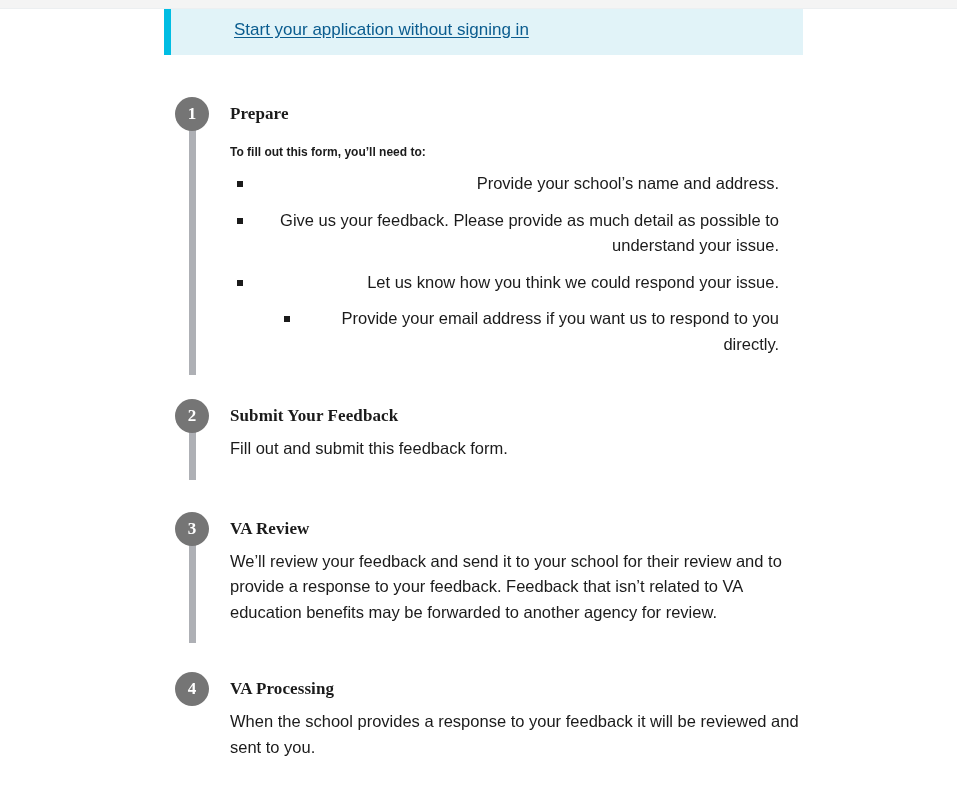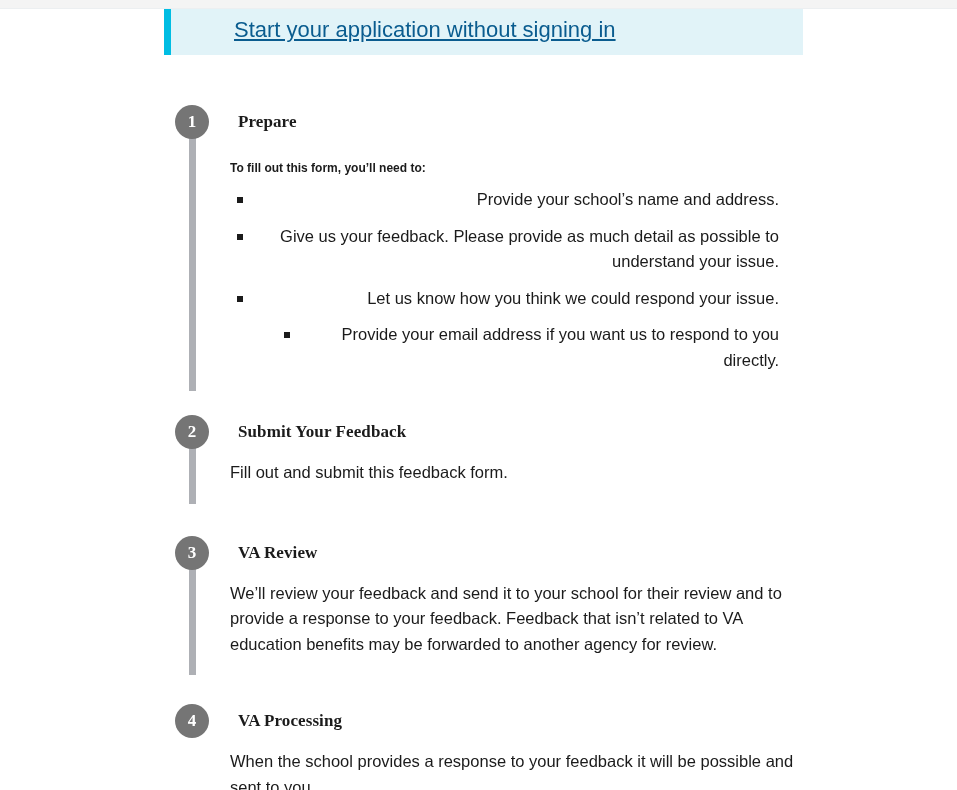--- a/index.html
+++ b/index.html
@@ -47,21 +47,21 @@
     border-left: 7px solid #00bde3;
     box-sizing: border-box;
   }
   .alert-body {
     position: absolute;
     left: 63px;
     top: 10px;
   }
   .alert-link {
     font-family: "Liberation Sans", sans-serif;
-    font-size: 22px;
+    font-size: 17px;
     line-height: 22px;
     color: #0a5c8f;
     text-decoration: underline;
     text-underline-offset: 2px;
     cursor: pointer;
   }
 
   
   .process {
     position: absolute;
@@ -95,21 +95,21 @@
     color: #ffffff;
     font-family: "Liberation Serif", serif;
     font-weight: 700;
     font-size: 17px;
     line-height: 34px;
     text-align: center;
     z-index: 2;
   }
 
   .step-title {
-    margin: 8px;
+    margin: 0;
     padding-top: 6px;
     font-family: "Liberation Serif", serif;
     font-weight: 700;
     font-size: 17px;
     line-height: 21px;
     color: #1b1b1b;
     letter-spacing: 0.1px;
   }
 
   .step-lead {
@@ -202,17 +202,17 @@
       <div class="rail"></div>
       <div class="marker">3</div>
       <h3 class="step-title">VA Review</h3>
       <p class="step-text">We’ll review your feedback and send it to your school for their review and to provide a response to your feedback. Feedback that isn’t related to VA education benefits may be forwarded to another agency for review.</p>
     </div>
 
     <div class="step last" id="step-4">
 
       <div class="marker">4</div>
       <h3 class="step-title">VA Processing</h3>
-      <p class="step-text">When the school provides a response to your feedback it will be possible and sent to you.</p>
+      <p class="step-text">When the school provides a response to your feedback it will be reviewed and sent to you.</p>
     </div>
 
   </div>
 </div>
 
 </body></html>

